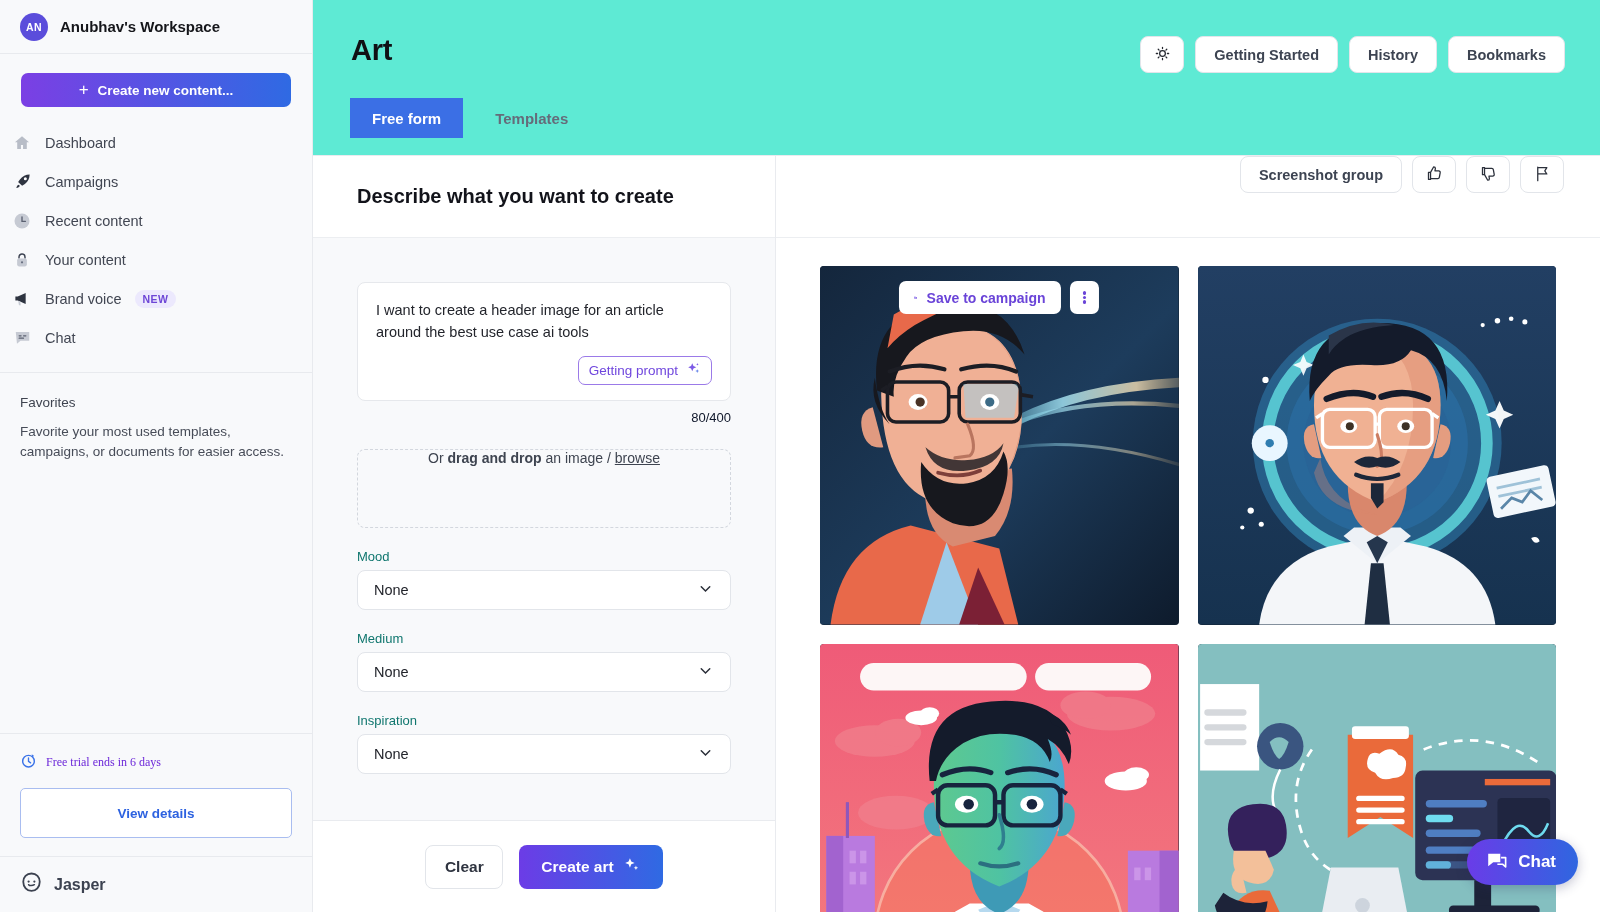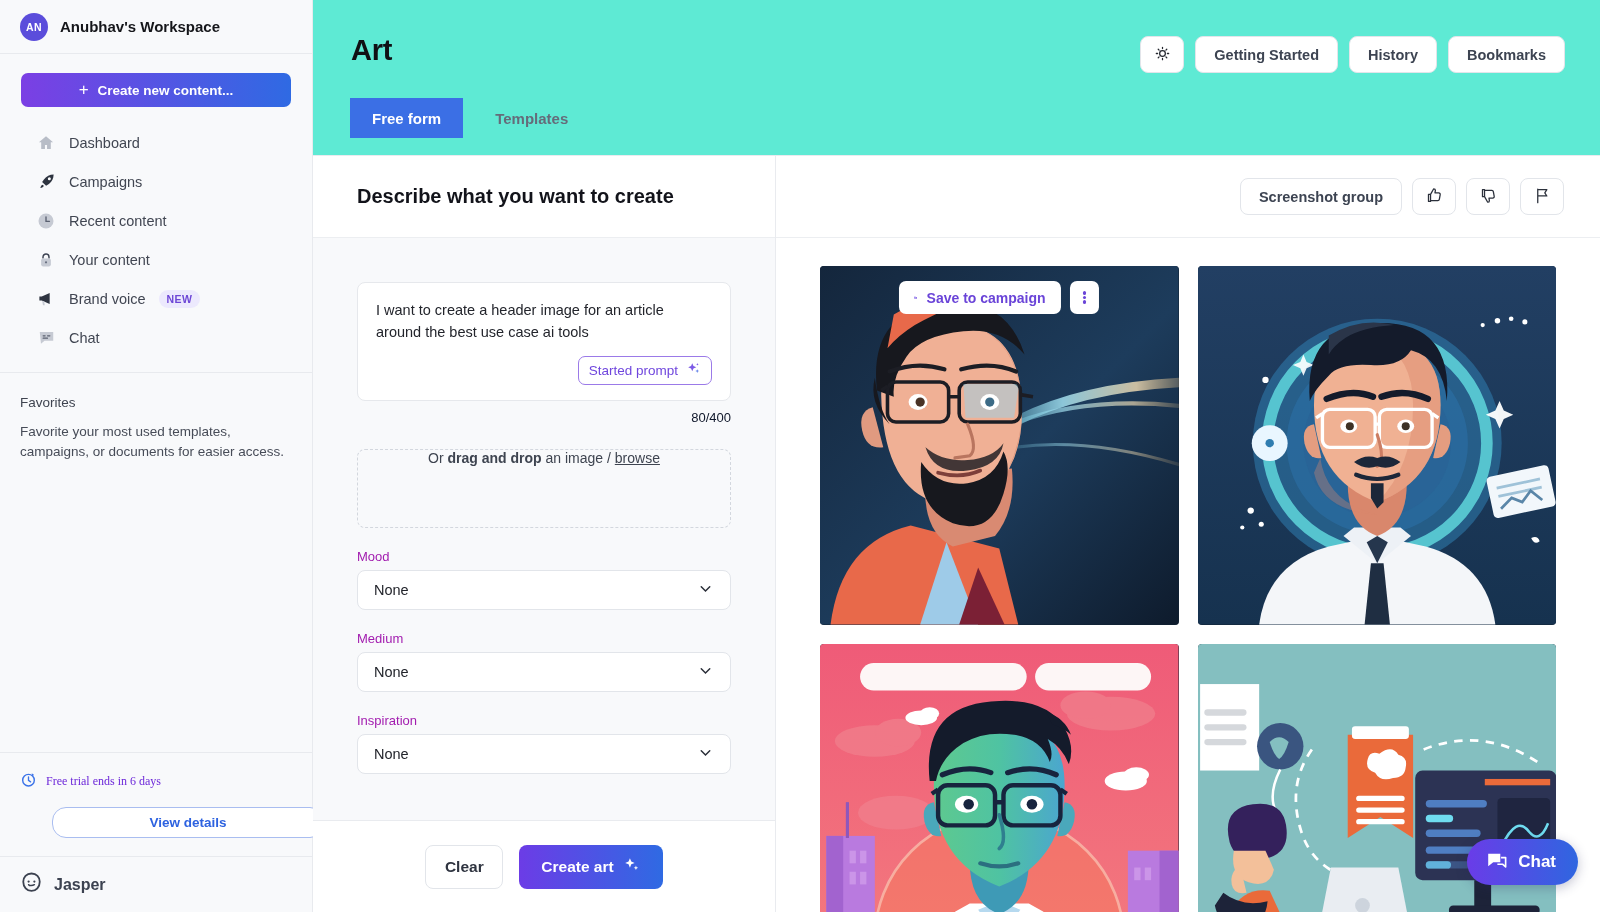--- a/index.html
+++ b/index.html
@@ -34,21 +34,21 @@
 
   .create-btn {
     margin: 19px 21px 0 21px; height: 34px; border-radius: 7px;
     background: linear-gradient(90deg, #7b3fe4 0%, #2f6ae3 100%);
     color: #fff; font-size: 13.5px; font-weight: 700;
     display: flex; align-items: center; justify-content: center; gap: 9px;
     border: none; cursor: pointer;
   }
   .create-btn .plus { font-size: 17px; font-weight: 400; line-height: 1; margin-top: -2px;}
 
-  .nav { margin-top: 16px; padding: 0 36px; }
+  .nav { margin-top: 16px; padding: 0 12px; }
   .nav-item {
     display: flex; align-items: center; gap: 13px;
     height: 39px; cursor: pointer; color: #414652;
     font-size: 14.5px;
   }
   .nav-item .ico { width: 20px; height: 20px; flex:0 0 20px; display:flex; align-items:center; justify-content:center; }
   .nav-item .ico svg { display:block; }
   .badge-new {
     background: #ece9fd; color: #6d46d6; font-size: 10.5px; font-weight: 700;
     padding: 3px 8px; border-radius: 10px; letter-spacing: .4px;
@@ -59,23 +59,23 @@
   .fav-desc { font-size: 13.5px; color: #474c58; padding: 12px 26px 0 20px; line-height: 1.48; }
 
   .sidebar-spacer { flex: 1 1 auto; }
 
   .trial {
     border-top: 1px solid #e8eaee; padding: 18px 20px 0 20px;
   }
   .trial-row { display: flex; align-items: center; gap: 9px; }
   .trial-text { font-size: 12px; color: #6d28d9; font-family: Liberation Serif, serif; }
   .view-details {
-    margin-top: 15px; width: 100%; height: 31px; border-radius: 14px;
+    margin-top: 15px; width: 100%; height: 50px; border-radius: 5px;
     border: 1px solid #a9bdf0; background: #fff; color: #2d62e0;
-    font-size: 13.5px; font-weight: 700; cursor: pointer; margin-left: 32px;
+    font-size: 13.5px; font-weight: 700; cursor: pointer;
   }
   .jasper {
     border-top: 1px solid #e8eaee; margin-top: 18px;
     height: 56px; display: flex; align-items: center; gap: 11px; padding: 0 20px;
   }
   .jasper-name { font-size: 16px; font-weight: 600; color: #3c4250; }
 
   
   .main { flex: 1 1 auto; display: flex; flex-direction: column; min-width: 0; position: relative; }
   .topbar {
@@ -134,21 +134,21 @@
 
   .dropzone {
     margin-top: 24px; height: 79px; border: 1.5px dashed #d3d7de; border-radius: 8px;
     display: flex; justify-content: center;
     font-size: 14px; color: #3e4450; cursor: pointer;
   }
   .dropzone b { font-weight: 700; }
   .dropzone u { text-decoration: underline; }
 
   .field { margin-top: 21px; }
-  .field-label { font-size: 13px; color: #a21caf; margin-bottom: 6px; }
+  .field-label { font-size: 13px; color: #0f766e; margin-bottom: 6px; }
   .select {
     height: 40px; border: 1px solid #e2e5ea; border-radius: 8px; background: #fff;
     display: flex; align-items: center; justify-content: space-between;
     padding: 0 16px; font-size: 14.5px; color: #22242b; cursor: pointer;
   }
 
   .lp-foot {
     height: 92px; flex: 0 0 92px; background: #fff; border-top: 1px solid #e9ebef;
     display: flex; align-items: center; justify-content: center; gap: 16px;
   }
@@ -160,21 +160,21 @@
     height: 44px; padding: 0 22px; border-radius: 8px; border: none; cursor: pointer;
     background: linear-gradient(90deg, #6c3ce6 0%, #2f6ae3 100%);
     color: #fff; font-size: 15.5px; font-weight: 700;
     display: flex; align-items: center; gap: 8px;
   }
 
   
   .rightpanel { flex: 1 1 auto; display: flex; flex-direction: column; min-width: 0; background:#fff;}
   .rp-head {
     height: 82px; flex: 0 0 82px; border-bottom: 1px solid #eceef1;
-    display: flex; align-items: center; justify-content: flex-end; gap: 10px; padding: 0 36px;
+    display: flex; align-items: flex-start; justify-content: flex-end; gap: 10px; padding: 0 36px;
   }
   .rp-body { flex: 1 1 auto; padding: 28px 44px 0 44px; overflow: hidden; }
   .grid { display: grid; grid-template-columns: 1fr 1fr; gap: 19px; }
   .art {
     position: relative; width: 100%; aspect-ratio: 1/1; border-radius: 4px; overflow: hidden;
     background: #123; cursor: pointer;
   }
   .art svg { display: block; width: 100%; height: 100%; }
 
   .overlay {
@@ -342,21 +342,21 @@
         <div class="lp-head">
           <h2>Describe what you want to create</h2>
         </div>
 
         <div class="lp-scroll">
 
           <div class="prompt-box">
             <div class="prompt-text" placeholder="Describe what you want to create">I want to create a header image for an article around the best use case ai tools</div>
             <div class="enhance-row">
               <button class="enhance-btn">
-                <span>Started prompt</span>
+                <span>Getting prompt</span>
                 <span>
                   <svg width="15" height="15" viewBox="0 0 24 24">
                     <path d="M10 3.5l1.9 4.6 4.6 1.9-4.6 1.9L10 16.5 8.1 11.9 3.5 10l4.6-1.9z" fill="#7c5ae6"></path>
                     <path d="M18 13l.9 2.1 2.1.9-2.1.9-.9 2.1-.9-2.1-2.1-.9 2.1-.9z" fill="#5f7fe8"></path>
                     <path d="M18.3 3.3l.6 1.4 1.4.6-1.4.6-.6 1.4-.6-1.4-1.4-.6 1.4-.6z" fill="#7c5ae6"></path>
                   </svg>
                 </span>
               </button>
             </div>
           </div>

